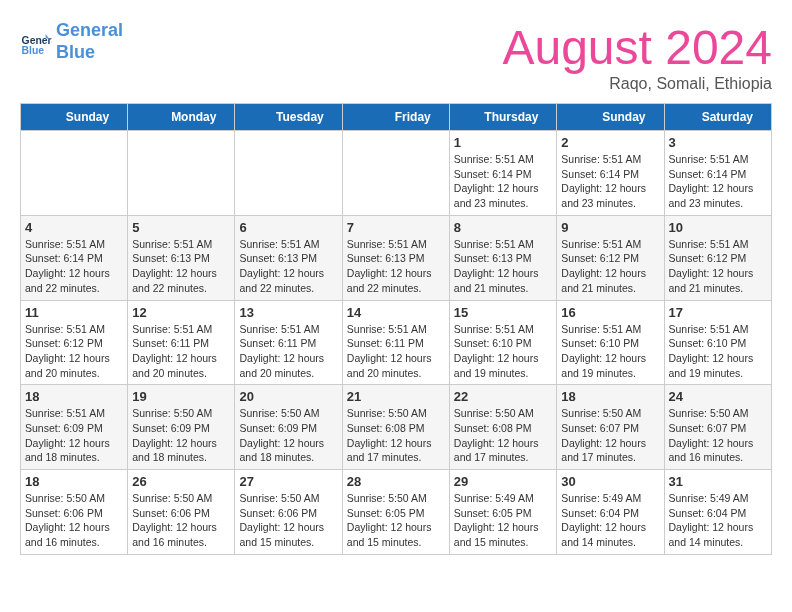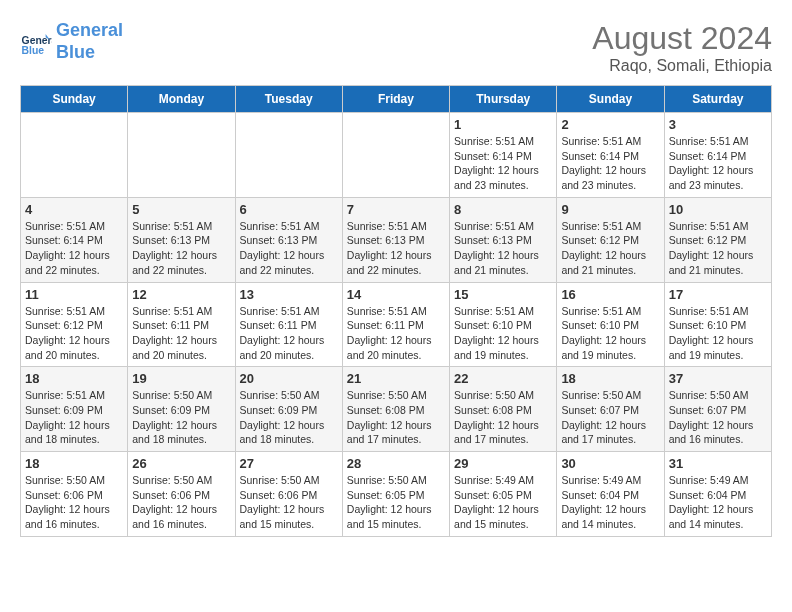--- a/index.html
+++ b/index.html
@@ -31,38 +31,38 @@
     }
     .logo-icon {
       width: 32px;
       height: 32px;
       margin-right: 4px;
     }
     .title-block {
       text-align: right;
     }
     .month-title {
-      font-size: 32px;
+      font-size: 48px;
       font-weight: normal;
-      color: #737373;
+      color: #ec4899;
     }
     .location {
       font-size: 16px;
       color: #555;
     }
     .calendar {
       width: 100%;
       border-collapse: collapse;
       font-size: 11px;
     }
     .calendar th {
       background: #1a6cb7;
       color: #fff;
-      padding: 6px 0;
-      text-align: center;
+      padding: 6px 18px;
+      text-align: right;
       font-size: 12px;
       font-weight: bold;
       border: 1px solid #ccc;
     }
     .calendar td {
       border: 1px solid #ccc;
       vertical-align: top;
       padding: 4px;
       width: 108px;
       min-height: 80px;
@@ -291,21 +291,21 @@
 and 17 minutes.</div>
         </td>
         <td>
           <span class="day-number">18</span>
           <div class="day-info" style="white-space: pre-line;">Sunrise: 5:50 AM
 Sunset: 6:07 PM
 Daylight: 12 hours
 and 17 minutes.</div>
         </td>
         <td>
-          <span class="day-number">37</span>
+          <span class="day-number">24</span>
           <div class="day-info" style="white-space: pre-line;">Sunrise: 5:50 AM
 Sunset: 6:07 PM
 Daylight: 12 hours
 and 16 minutes.</div>
         </td>
       </tr>
       <tr>
         <td>
           <span class="day-number">18</span>
           <div class="day-info" style="white-space: pre-line;">Sunrise: 5:50 AM

